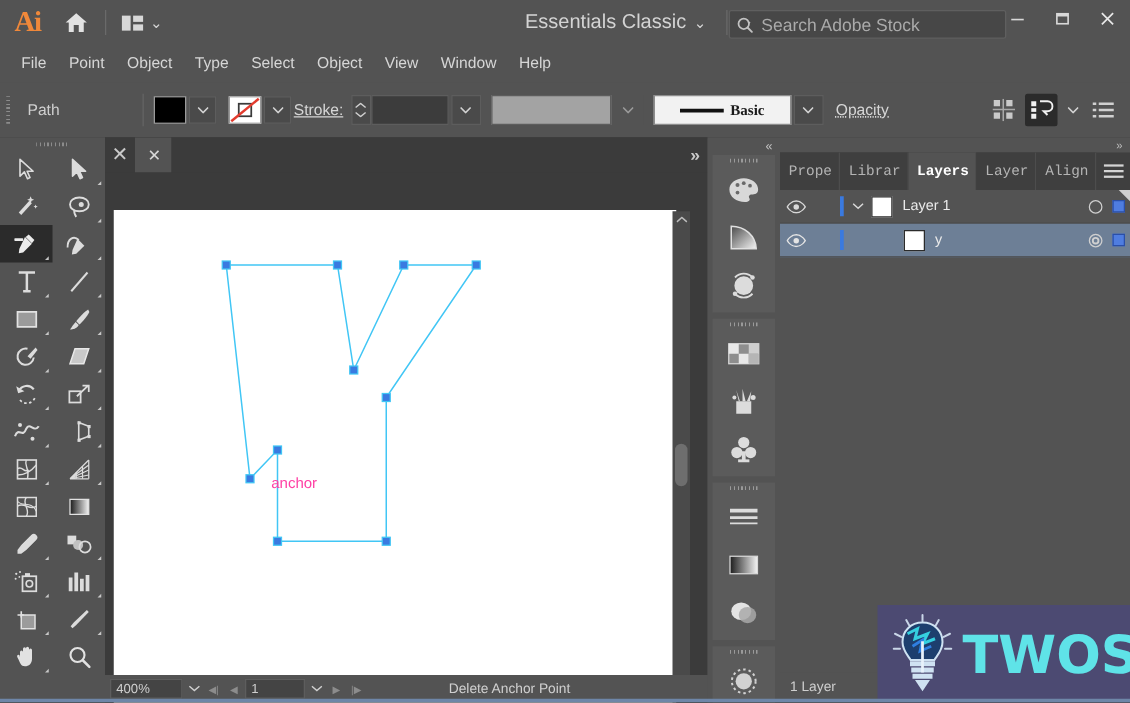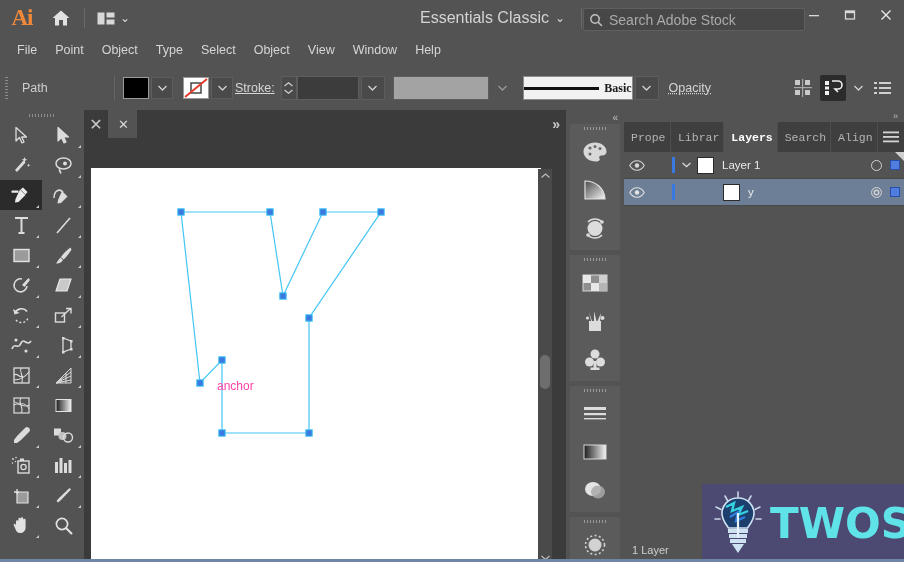--- a/index.html
+++ b/index.html
@@ -42,21 +42,21 @@
   .swatch-box{width:26px;height:22px;border:1px solid #9a9a9a;background:#fff;box-sizing:border-box;}
   .sw-fill{width:100%;height:100%;background:#000;}
   .caret-btn{width:22px;height:22px;display:flex;align-items:center;justify-content:center;
              background:#4a4a4a;border:1px solid #5d5d5d;box-sizing:border-box;margin-left:2px;}
   #stroke-lbl{color:#d6d6d6;font-size:12.5px;text-decoration:underline;margin:0 6px 0 2px;}
   #stepper{width:16px;height:24px;display:flex;flex-direction:column;align-items:center;
            justify-content:center;background:#4a4a4a;border:1px solid #5d5d5d;box-sizing:border-box;}
   .sw-field{height:24px;background:#3c3c3c;border:1px solid #5d5d5d;box-sizing:border-box;}
   #profile-field{width:96px;height:24px;background:#a3a3a3;border:1px solid #5d5d5d;box-sizing:border-box;}
   #brush-field{width:110px;height:24px;background:#f2f2f2;border:1px solid #8d8d8d;box-sizing:border-box;
-               display:flex;align-items:center;gap:5px;padding:0 0;}
+               display:flex;align-items:center;gap:5px;padding:0 20px;}
   #brush-line{flex:1;height:3px;background:#111;}
   #brush-name{color:#1a1a1a;font-size:12px;font-family:"Liberation Serif",serif;font-weight:bold;}
   #opacity-lbl{color:#d6d6d6;font-size:12.5px;margin-left:10px;text-decoration:underline;
                text-decoration-style:dotted;}
   #cb-right{position:absolute;right:8px;top:0;height:44px;display:flex;align-items:center;gap:4px;}
   .icn-btn{width:26px;height:26px;display:flex;align-items:center;justify-content:center;}
   .icn-btn.active{background:#2b2b2b;border-radius:2px;}
 
   
   #toolbar{position:absolute;left:0;top:110px;width:84px;height:452px;background:#535353;
@@ -575,20 +575,39 @@
         </div>
         <div id="vthumb"></div>
         <div class="sc-arrow" style="position:absolute;bottom:0;">
           <svg width="9" height="6" viewBox="0 0 9 6">
               <path d="M0.5 1 L4.5 4.5 L8.5 1" stroke="#bcbcbc" stroke-width="1.2" fill="none"></path>
             </svg>
         </div>
       </div>
     </div>
 
+    <div id="statusbar">
+      <div id="zoom-field">400%</div>
+      <div class="nav-arrow">
+        <svg width="9" height="6" viewBox="0 0 9 6">
+            <path d="M0.5 1 L4.5 4.5 L8.5 1" stroke="#cfcfcf" stroke-width="1.2" fill="none"></path>
+          </svg>
+      </div>
+      <div class="nav-arrow" style="font-size:8px;">◀|</div>
+      <div class="nav-arrow" style="font-size:8px;">◀</div>
+      <div id="page-field">1</div>
+      <div class="nav-arrow">
+        <svg width="9" height="6" viewBox="0 0 9 6">
+            <path d="M0.5 1 L4.5 4.5 L8.5 1" stroke="#cfcfcf" stroke-width="1.2" fill="none"></path>
+          </svg>
+      </div>
+      <div class="nav-arrow" style="font-size:8px;">▶</div>
+      <div class="nav-arrow" style="font-size:8px;">|▶</div>
+      <div id="status-tool">Delete Anchor Point</div>
+    </div>
   </div>
 
   <div id="icondock">
     <div id="dock-collapse">«</div>
 
     <div class="dock-group">
       <div class="dock-grip">
           <div class="dock-grip-dots"></div>
         </div>
       <div class="dock-btn">
@@ -697,21 +716,21 @@
 
     </div>
   </div>
 
   <div id="layerspanel">
     <div id="lp-collapse">»</div>
     <div id="lp-tabs">
       <div class="lp-tab">Prope</div>
       <div class="lp-tab">Librar</div>
       <div class="lp-tab active">Layers</div>
-      <div class="lp-tab">Search</div>
+      <div class="lp-tab">Layer</div>
       <div class="lp-tab">Align</div>
       <div id="lp-menu">
         <svg width="16" height="12" viewBox="0 0 16 12">
           <rect x="0" y="0.5" width="16" height="1.8" fill="#d4d4d4"></rect>
           <rect x="0" y="5" width="16" height="1.8" fill="#d4d4d4"></rect>
           <rect x="0" y="9.5" width="16" height="1.8" fill="#d4d4d4"></rect>
         </svg>
       </div>
     </div>
     <div id="lp-corner"></div>

